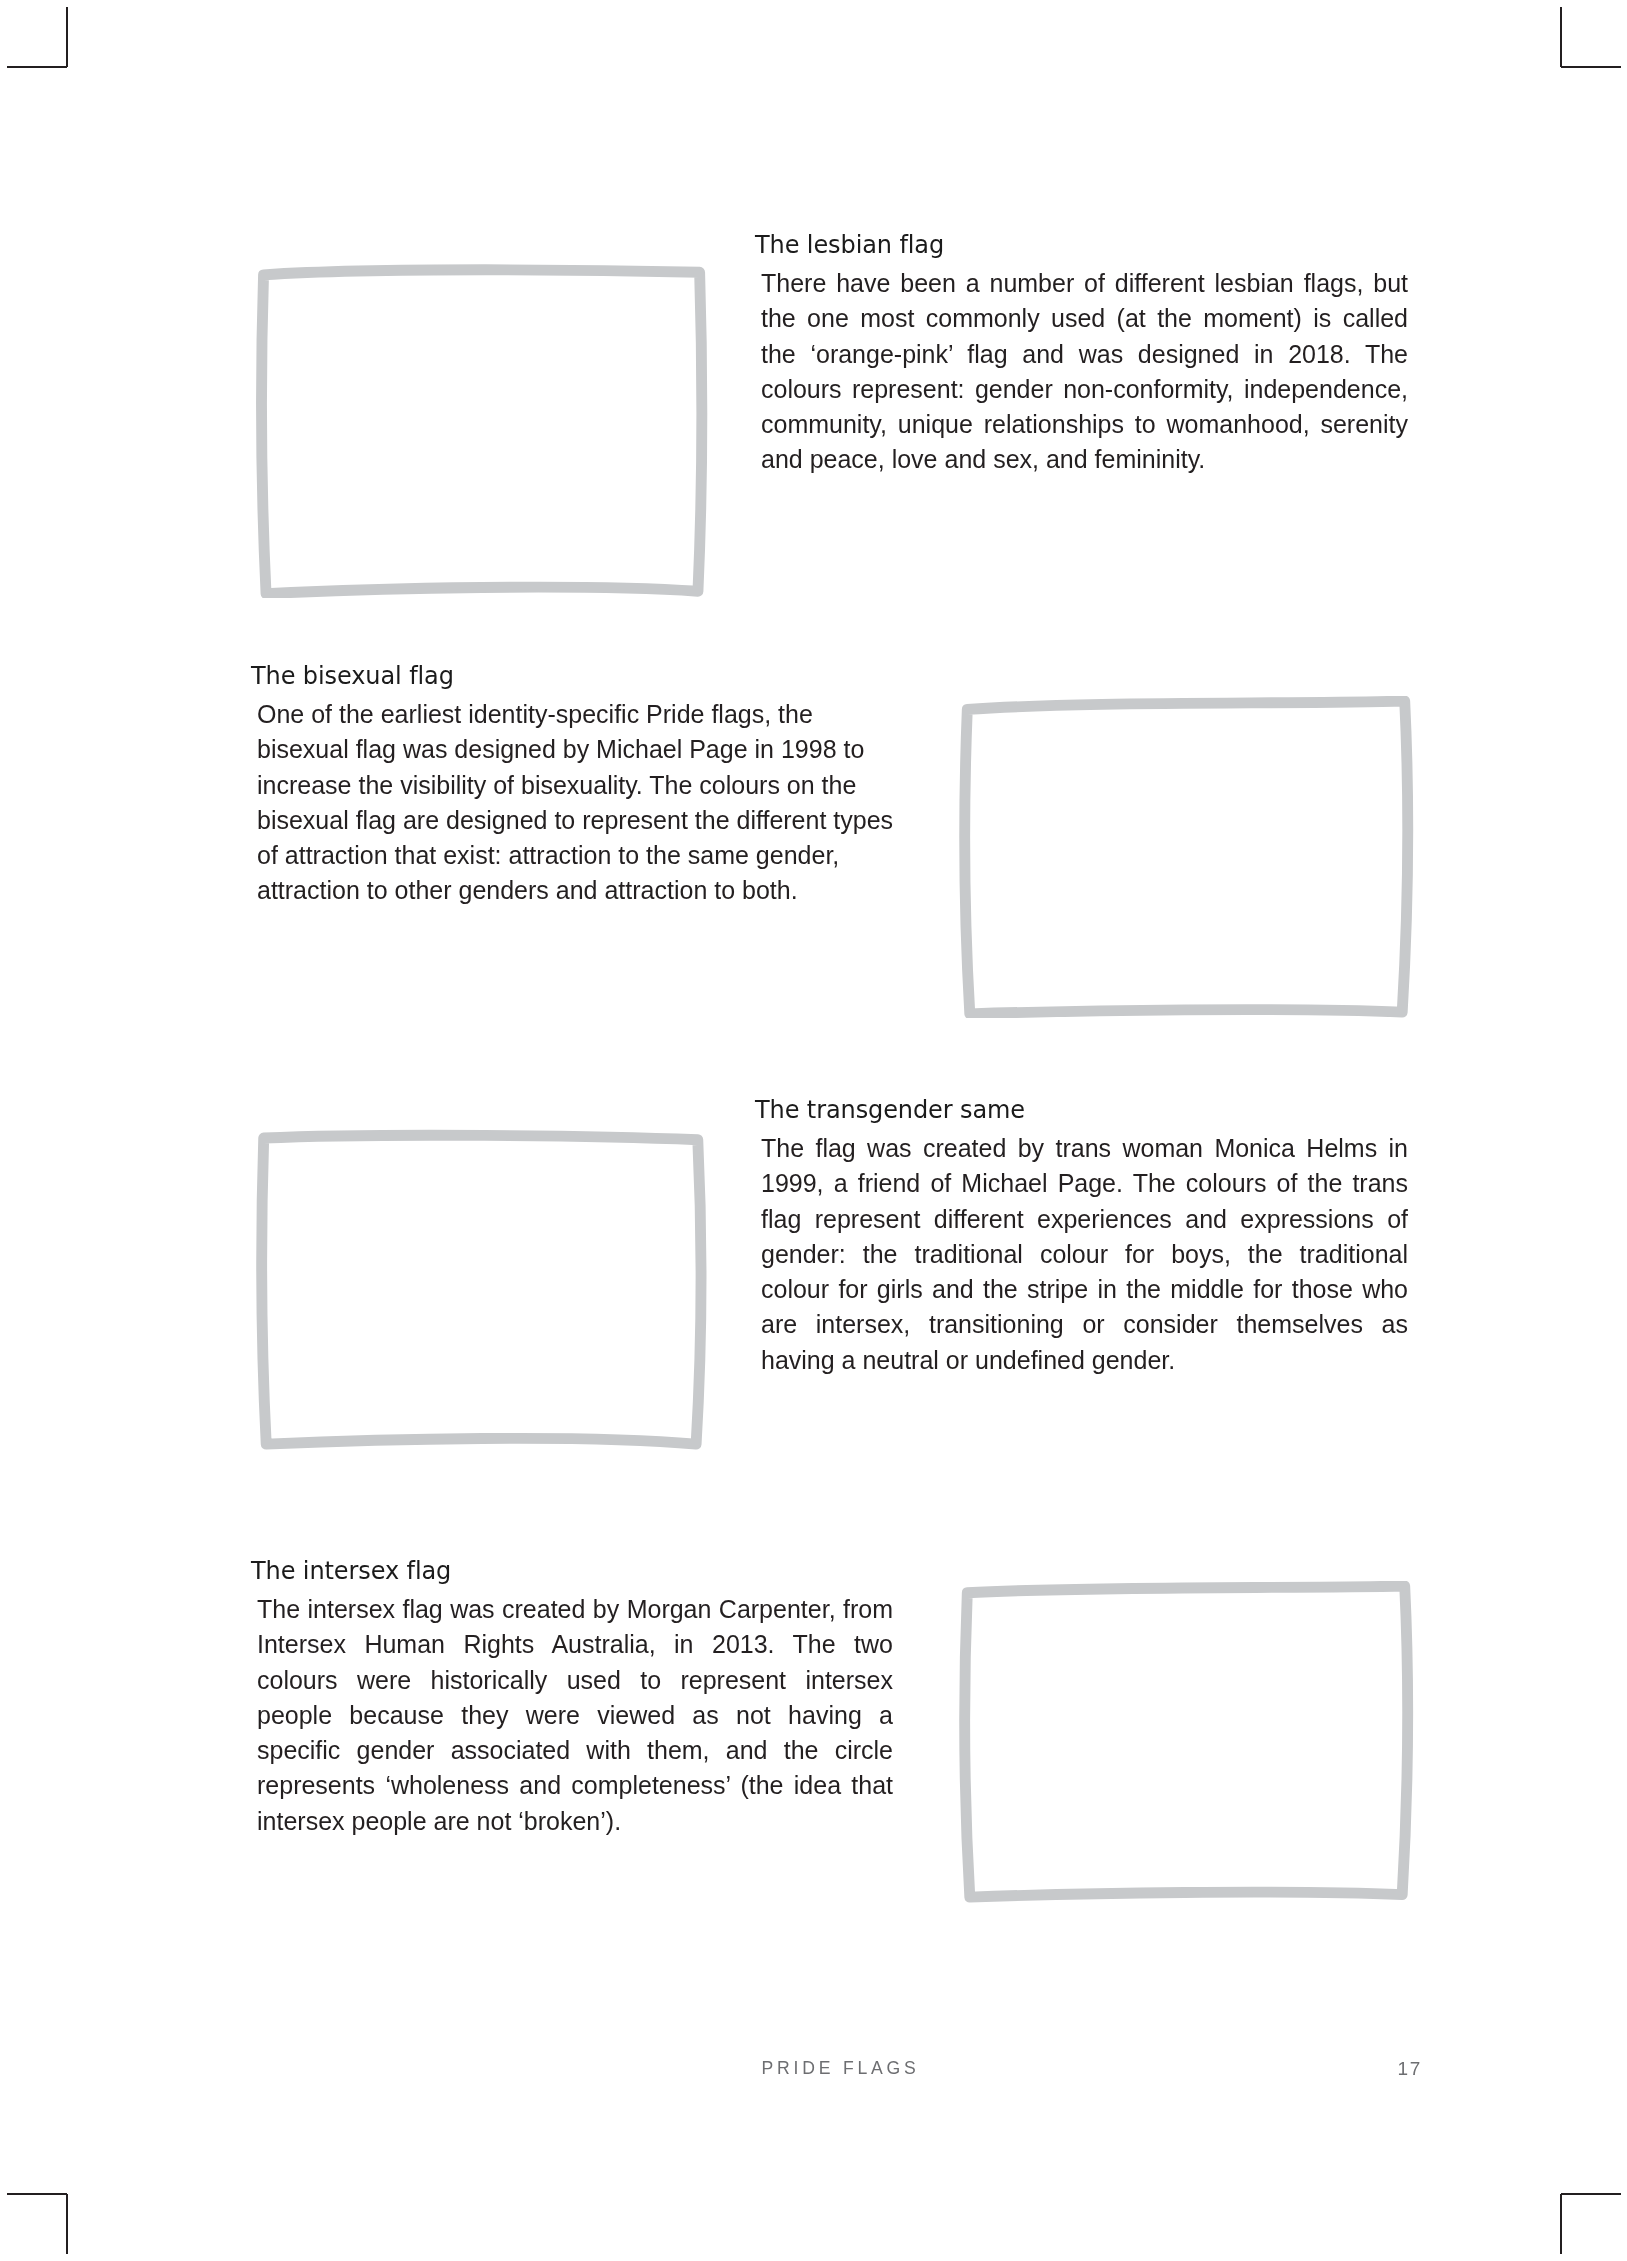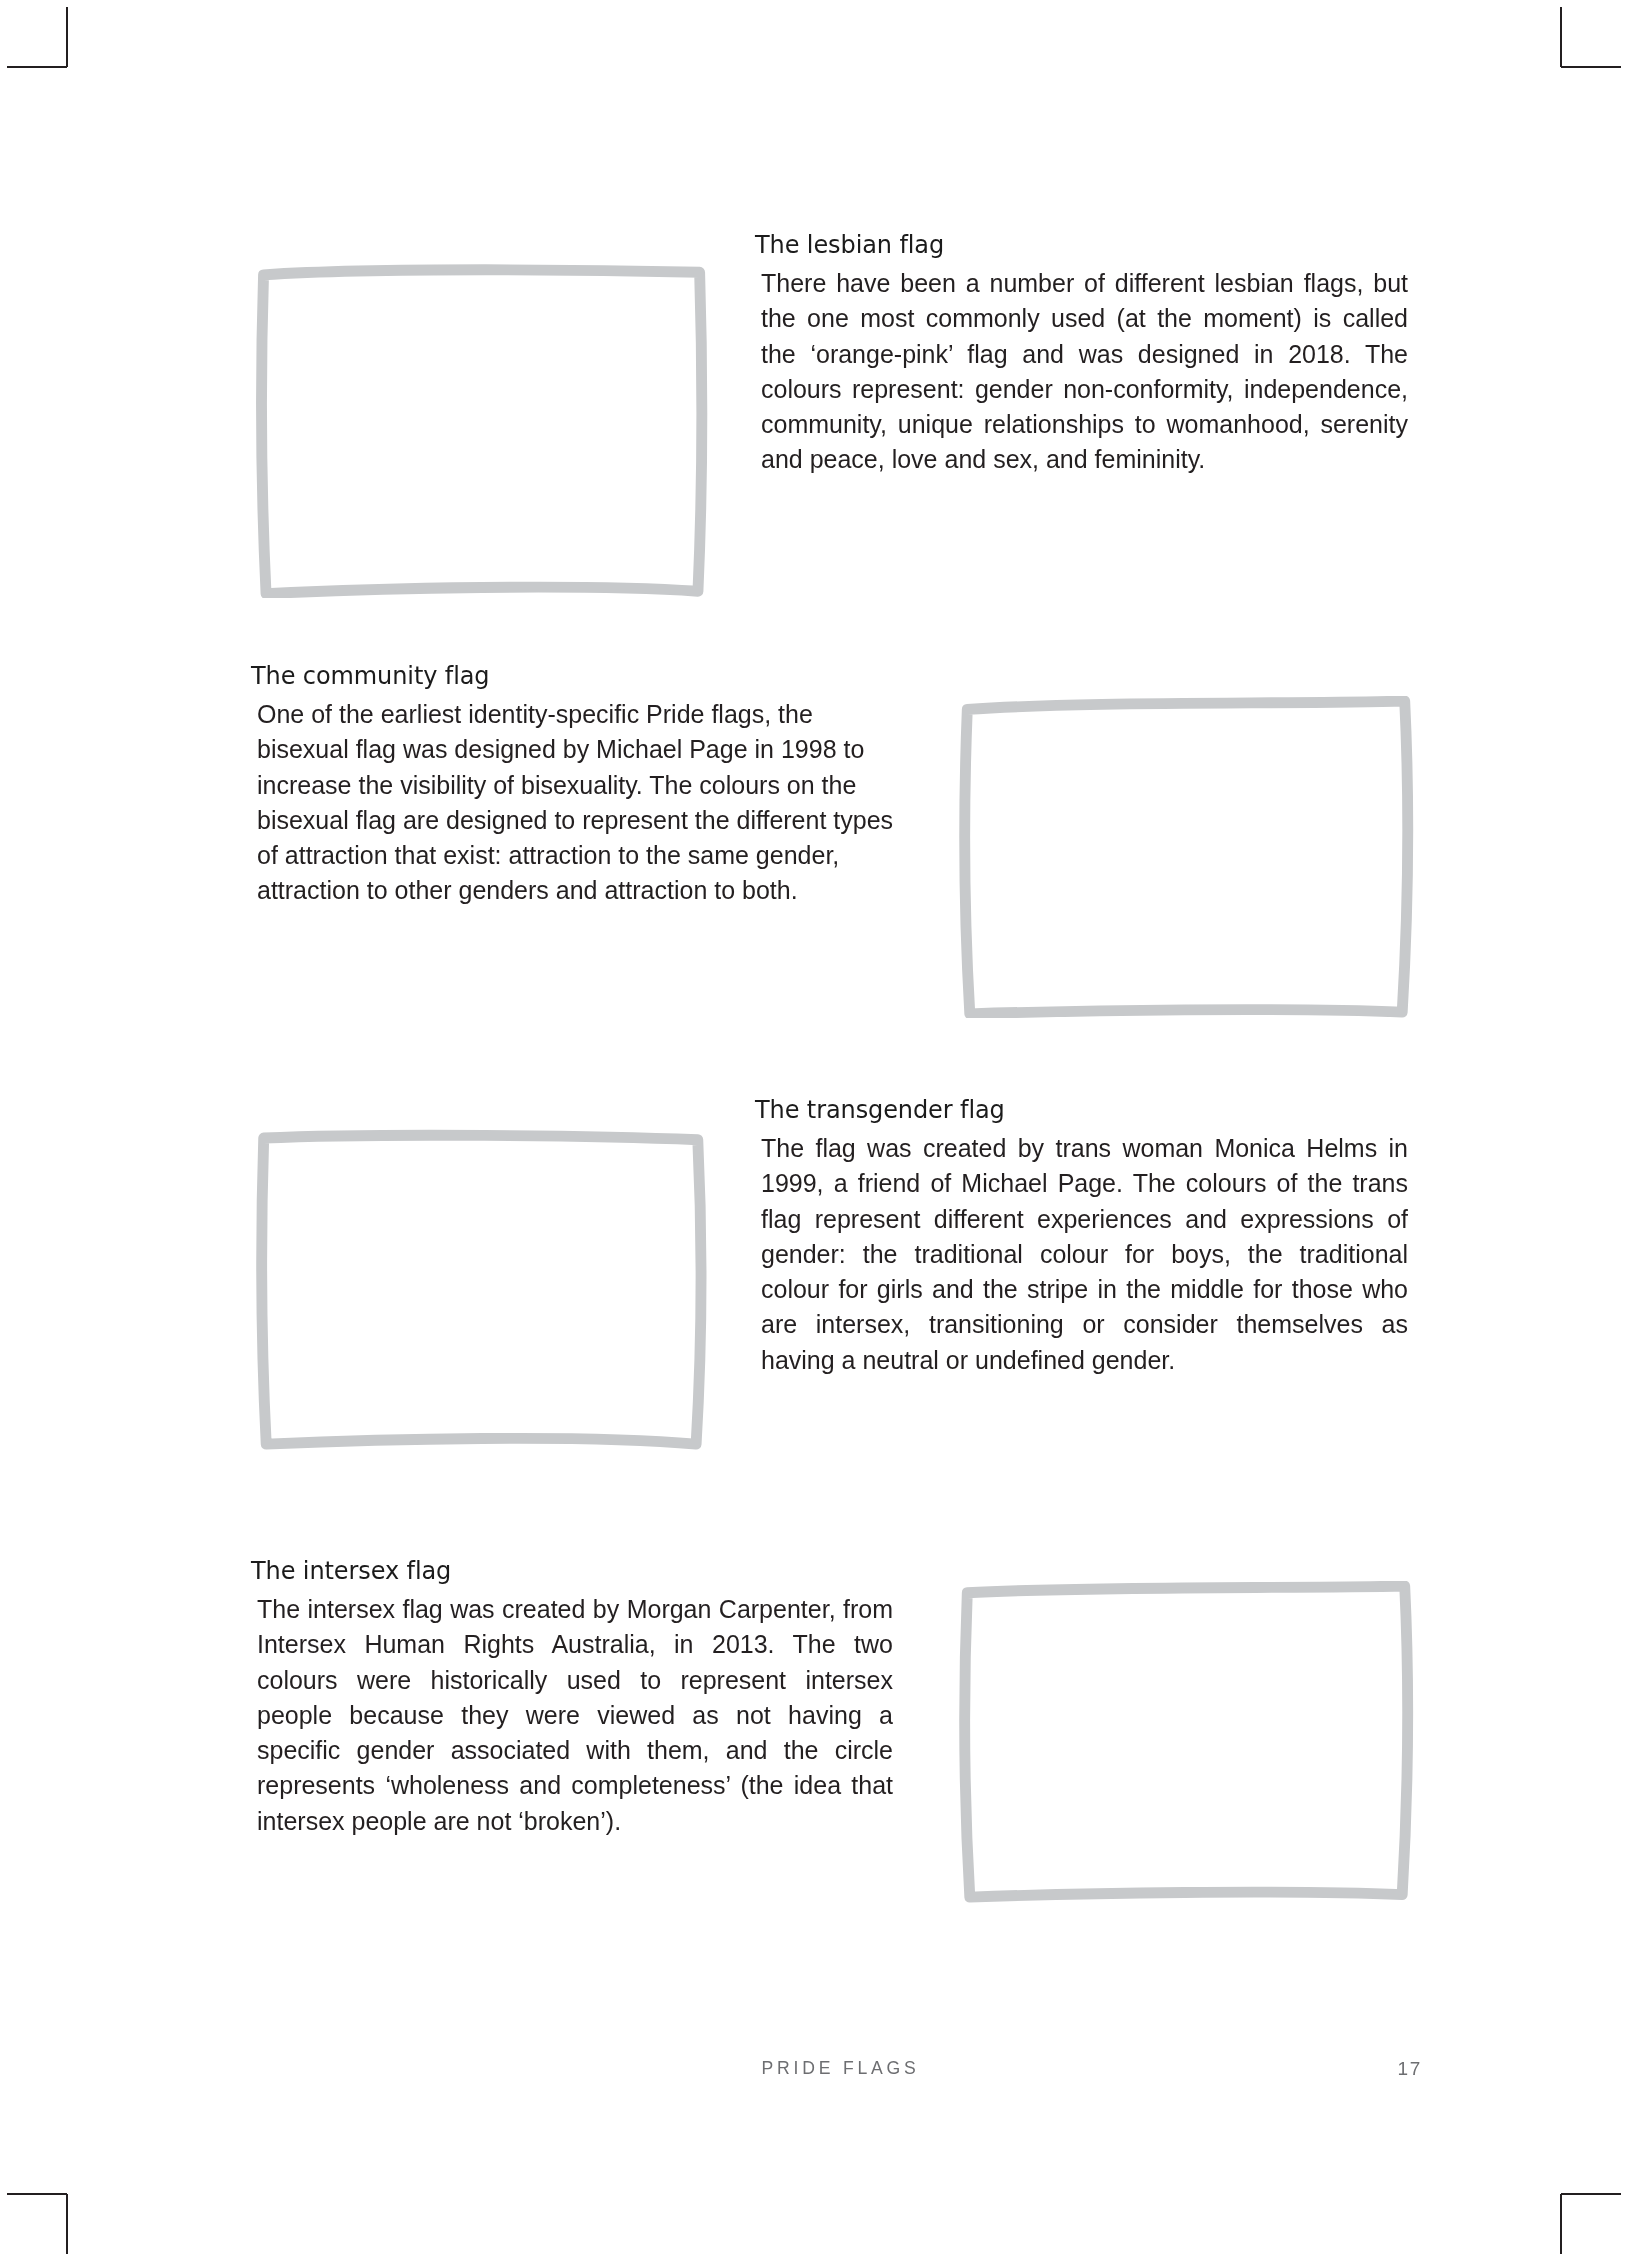--- a/index.html
+++ b/index.html
@@ -108,38 +108,38 @@
       <path d="M9,14 C150,5 400,8 530,11 C534,140 533,280 528,392 C390,383 150,388 12,395 C6,270 5,140 9,14 Z" fill="#ffffff" stroke="#c7c9cb" stroke-width="13" stroke-linejoin="round"></path>
     </svg>
   </div>
 
   <div class="block" style="left:504px; top:21px; width:659px;">
     <h2 class="heading">The lesbian flag</h2>
     <p class="body-text justify justify-last-left">There have been a number of different lesbian flags, but the one most commonly used (at the moment) is called the ‘orange-pink’ flag and was designed in 2018. The colours represent: gender non-conformity, independence, community, unique relationships to womanhood, serenity and peace, love and sex, and femininity.</p>
   </div>
 
   <div class="block" style="left:0px; top:452px; width:661px;">
-    <h2 class="heading">The community flag</h2>
+    <h2 class="heading">The bisexual flag</h2>
     <p class="body-text">One of the earliest identity-specific Pride flags, the bisexual flag was designed by Michael Page in 1998 to increase the visibility of bisexuality. The colours on the bisexual flag are designed to represent the different types of attraction that exist: attraction to the same gender, attraction to other genders and attraction to both.</p>
   </div>
 
   <div class="flag-frame" style="left:707px; top:487px;">
     <svg width="456" height="322" viewBox="0 0 545 385" aria-hidden="true">
       <path d="M11,16 C160,6 400,10 534,6 C540,130 538,260 531,378 C390,372 150,376 14,380 C7,260 6,140 11,16 Z" fill="#ffffff" stroke="#c7c9cb" stroke-width="13" stroke-linejoin="round"></path>
     </svg>
   </div>
 
   <div class="flag-frame" style="left:5px; top:919px;">
     <svg width="452" height="322" viewBox="0 0 540 385" aria-hidden="true">
       <path d="M9,12 C150,6 400,9 528,14 C534,140 533,260 526,378 C390,366 150,372 12,378 C6,260 5,135 9,12 Z" fill="#ffffff" stroke="#c7c9cb" stroke-width="13" stroke-linejoin="round"></path>
     </svg>
   </div>
 
   <div class="block" style="left:504px; top:886px; width:659px;">
-    <h2 class="heading">The transgender flag</h2>
+    <h2 class="heading">The transgender same</h2>
     <p class="body-text justify justify-last-left">The flag was created by trans woman Monica Helms in 1999, a friend of Michael Page. The colours of the trans flag represent different experiences and expressions of gender: the traditional colour for boys, the traditional colour for girls and the stripe in the middle for those who are intersex, transitioning or consider themselves as having a neutral or undefined gender.</p>
   </div>
 
   <div class="block" style="left:0px; top:1347px; width:648px;">
     <h2 class="heading">The intersex flag</h2>
     <p class="body-text justify justify-last-left">The intersex flag was created by Morgan Carpenter, from Intersex Human Rights Australia, in 2013. The two colours were historically used to represent intersex people because they were viewed as not having a specific gender associated with them, and the circle represents ‘wholeness and completeness’ (the idea that intersex people are not ‘broken’).</p>
   </div>
 
   <div class="flag-frame" style="left:707px; top:1372px;">
     <svg width="456" height="322" viewBox="0 0 545 385" aria-hidden="true">

